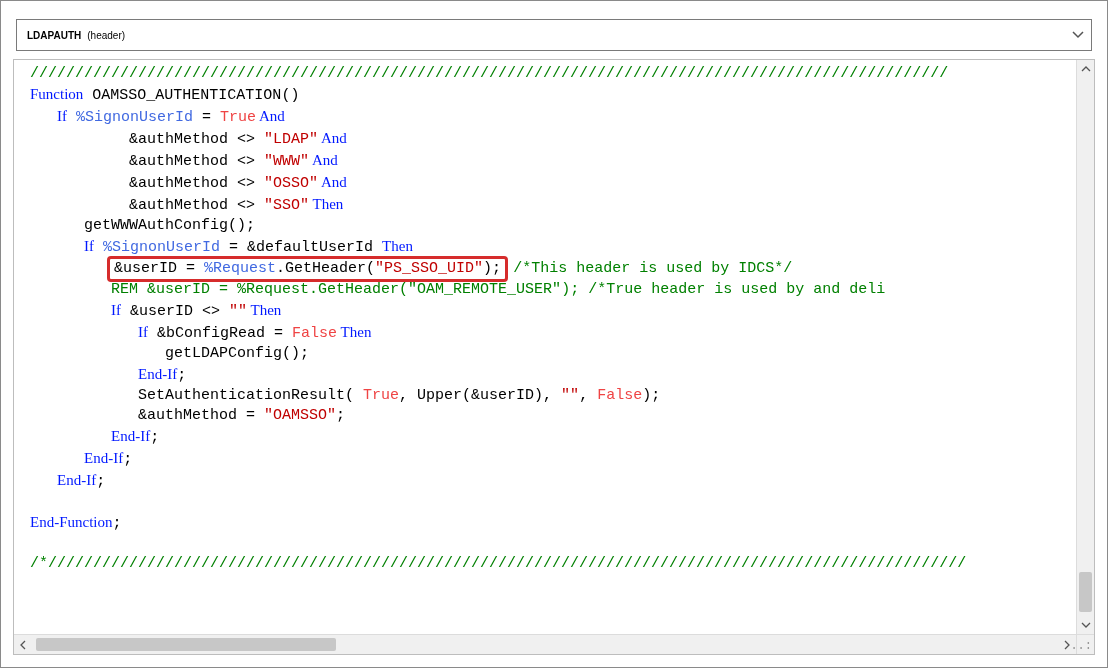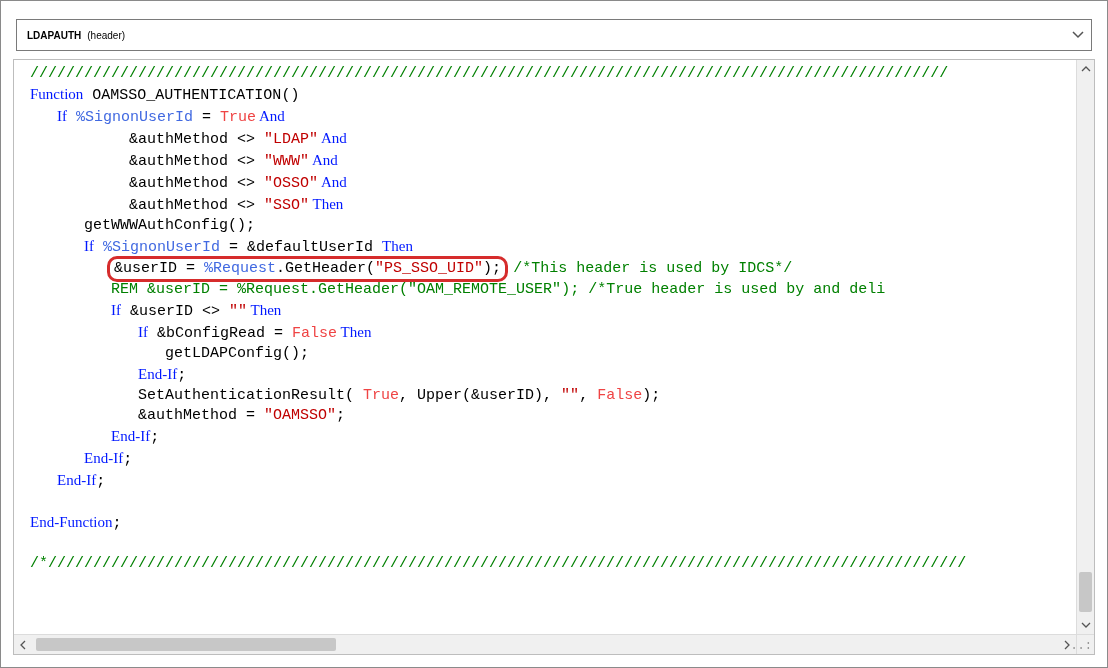--- a/index.html
+++ b/index.html
@@ -70,21 +70,21 @@
     color: #000;
   }
   .kw { color: #0018ff; font-family: Liberation Serif, serif; }
   .sysvar { color: #4169e1; }
   .str { color: #c00000; }
   .cmt { color: #008000; }
   .bool { color: #ef4444; }
 
   .highlight-box {
     border: 3px solid #d62c2c;
-    border-radius: 10px;
+    border-radius: 4px;
     padding: 0 4px;
     margin: -2px -4px;
     display: inline-block;
   }
 
   
   .vscroll {
     position: absolute;
     right: 0; top: 0; bottom: 20px;
     width: 18px;

